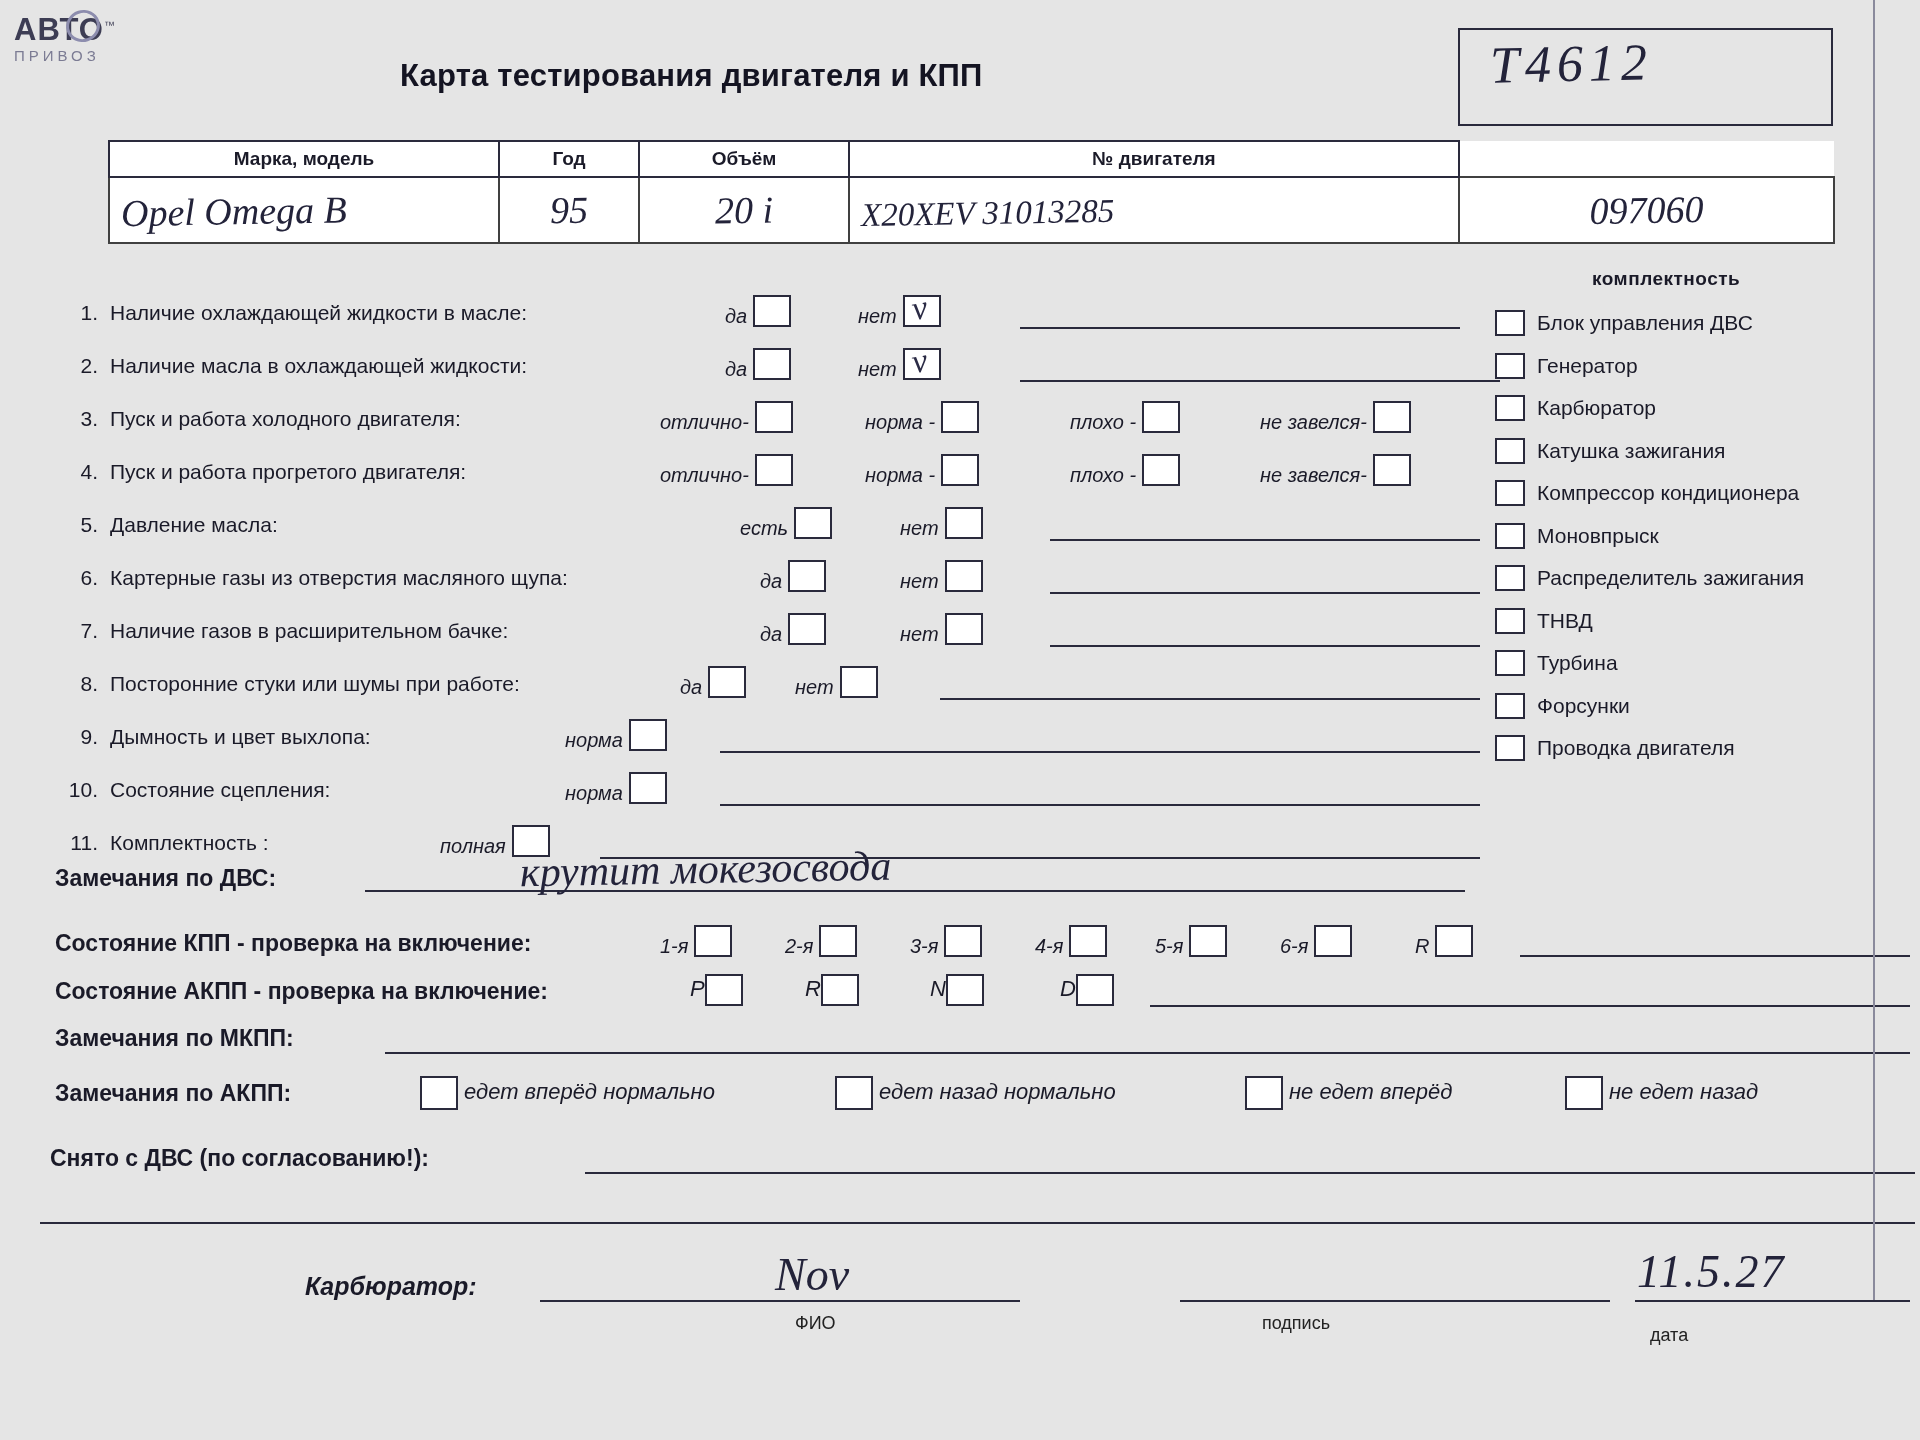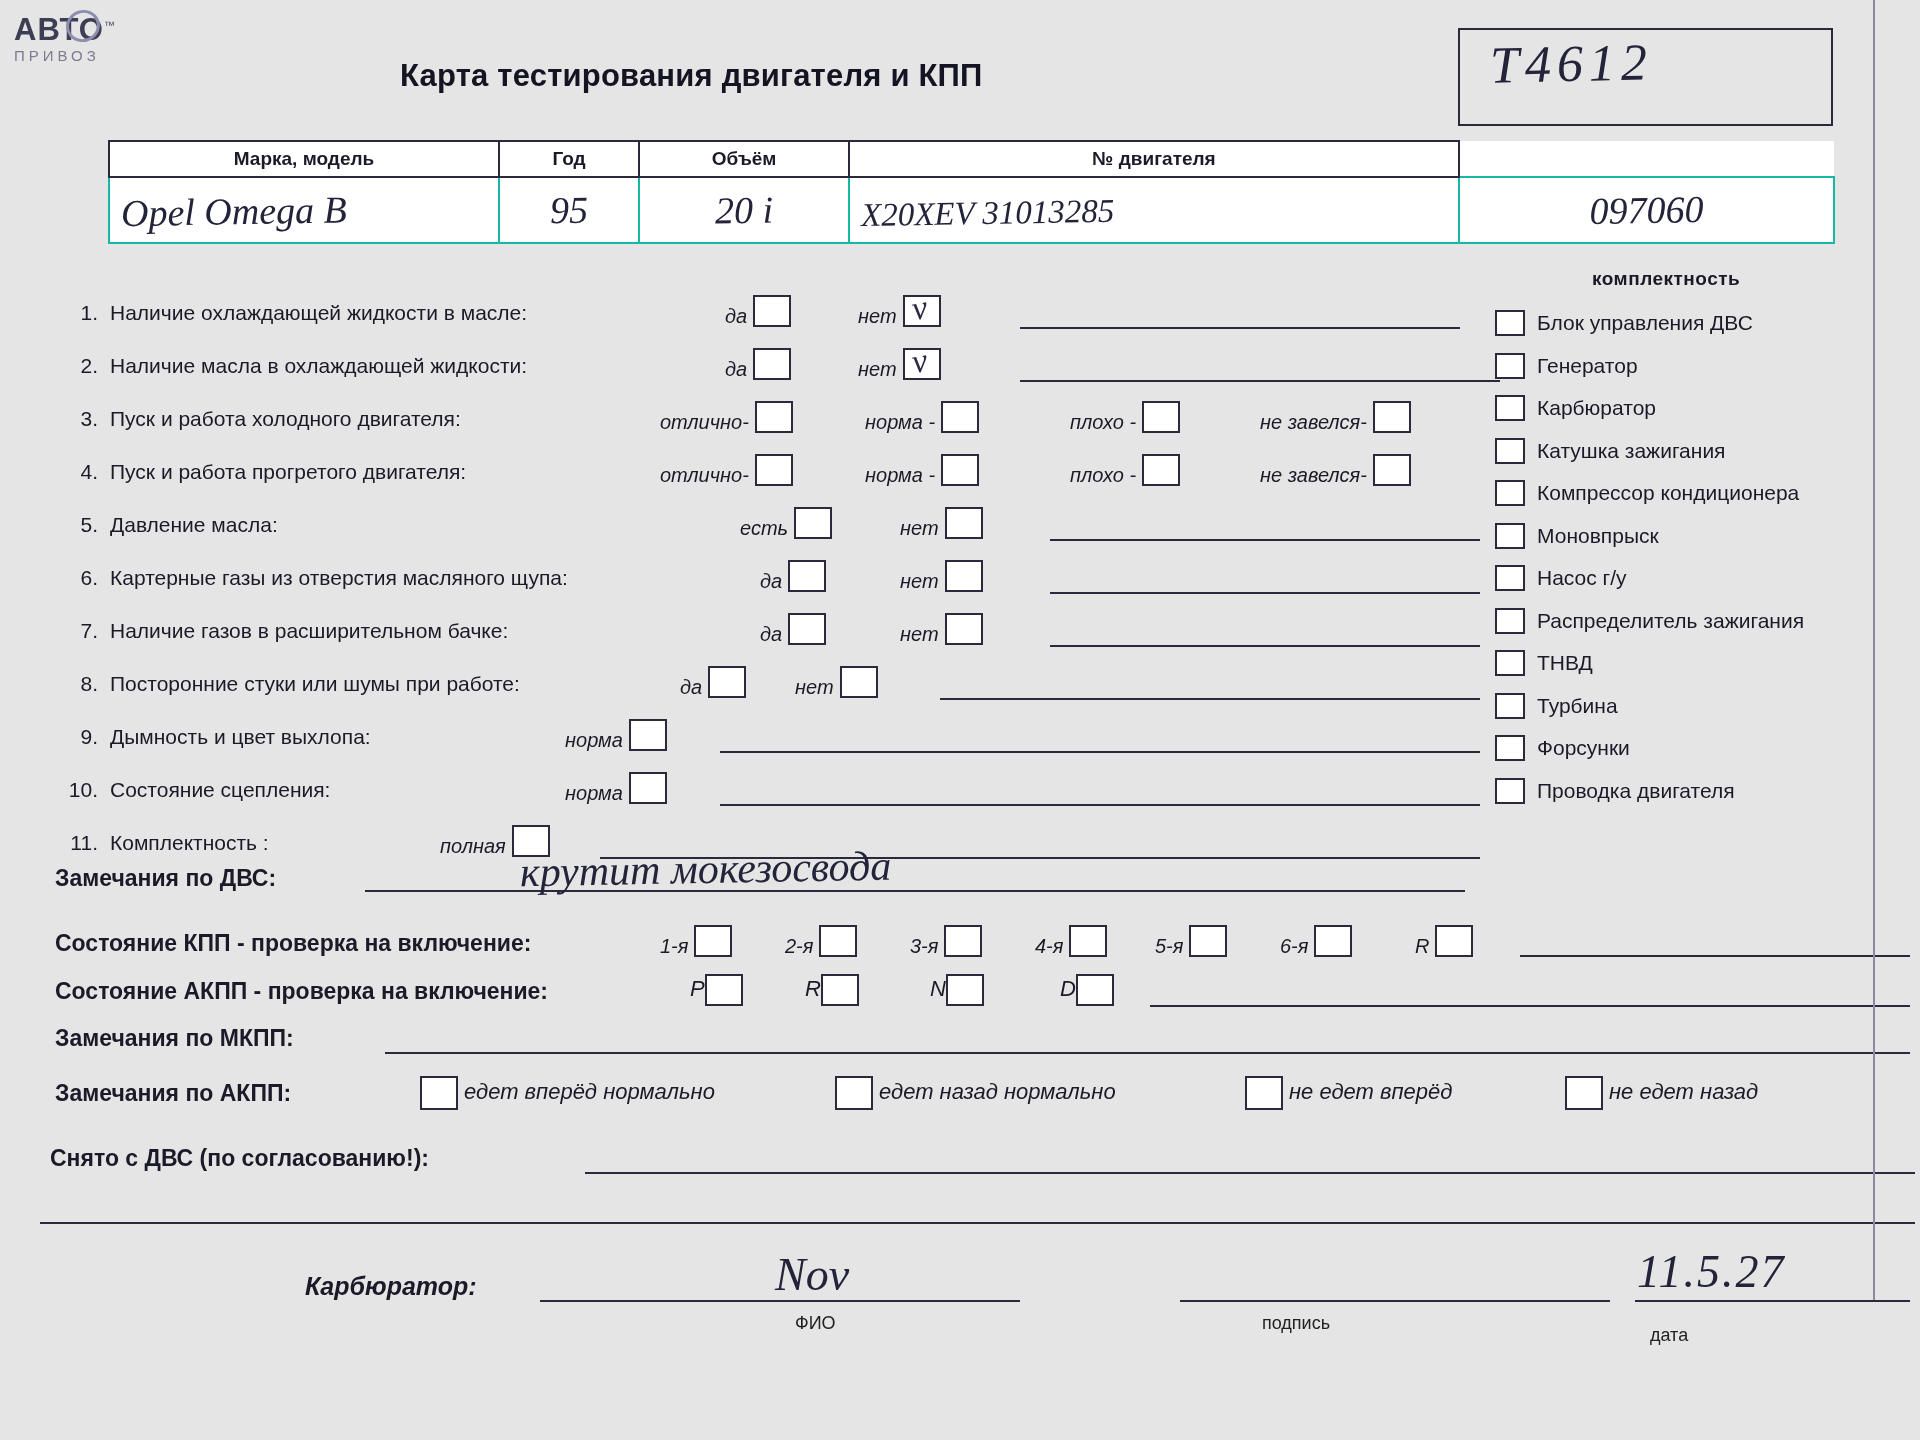--- a/index.html
+++ b/index.html
@@ -122,21 +122,21 @@
     border-radius: 11px;
   }
   .veh-table th {
     border: 2px solid #2a2a3c;
     height: 32px;
     font-size: 19px;
     font-weight: bold;
     background: #fff;
   }
   .veh-table td {
-    border: 2px solid #14b8a6;
+    border: 2px solid #404040;
     height: 62px;
     background: #fff;
   }
   .hand {
     font-family: "Liberation Serif", serif;
     font-style: italic;
     font-size: 38px;
     color: #23233a;
     padding-left: 10px;
     white-space: nowrap;
@@ -501,21 +501,20 @@
   </div>
 
   <div class="kompl-title">комплектность</div>
   <div class="kompl-list">
     <div class="kompl-item"><span class="kbox"></span><span class="klbl">Блок управления ДВС</span></div>
     <div class="kompl-item"><span class="kbox"></span><span class="klbl">Генератор</span></div>
     <div class="kompl-item"><span class="kbox"></span><span class="klbl">Карбюратор</span></div>
     <div class="kompl-item"><span class="kbox"></span><span class="klbl">Катушка зажигания</span></div>
     <div class="kompl-item"><span class="kbox"></span><span class="klbl">Компрессор кондиционера</span></div>
     <div class="kompl-item"><span class="kbox"></span><span class="klbl">Моновпрыск</span></div>
-    <div class="kompl-item"><span class="kbox"></span><span class="klbl">Насос г/у</span></div>
     <div class="kompl-item"><span class="kbox"></span><span class="klbl">Распределитель зажигания</span></div>
     <div class="kompl-item"><span class="kbox"></span><span class="klbl">ТНВД</span></div>
     <div class="kompl-item"><span class="kbox"></span><span class="klbl">Турбина</span></div>
     <div class="kompl-item"><span class="kbox"></span><span class="klbl">Форсунки</span></div>
     <div class="kompl-item"><span class="kbox"></span><span class="klbl">Проводка двигателя</span></div>
   </div>
 
   <div class="bold-label" style="left:55px; top:865px;">Замечания по ДВС:</div>
   <div class="uline" style="left:365px; top:890px; width:1100px;"></div>
   <div class="hand-note" style="left:520px; top:845px;">крутит мокезосвода</div>

